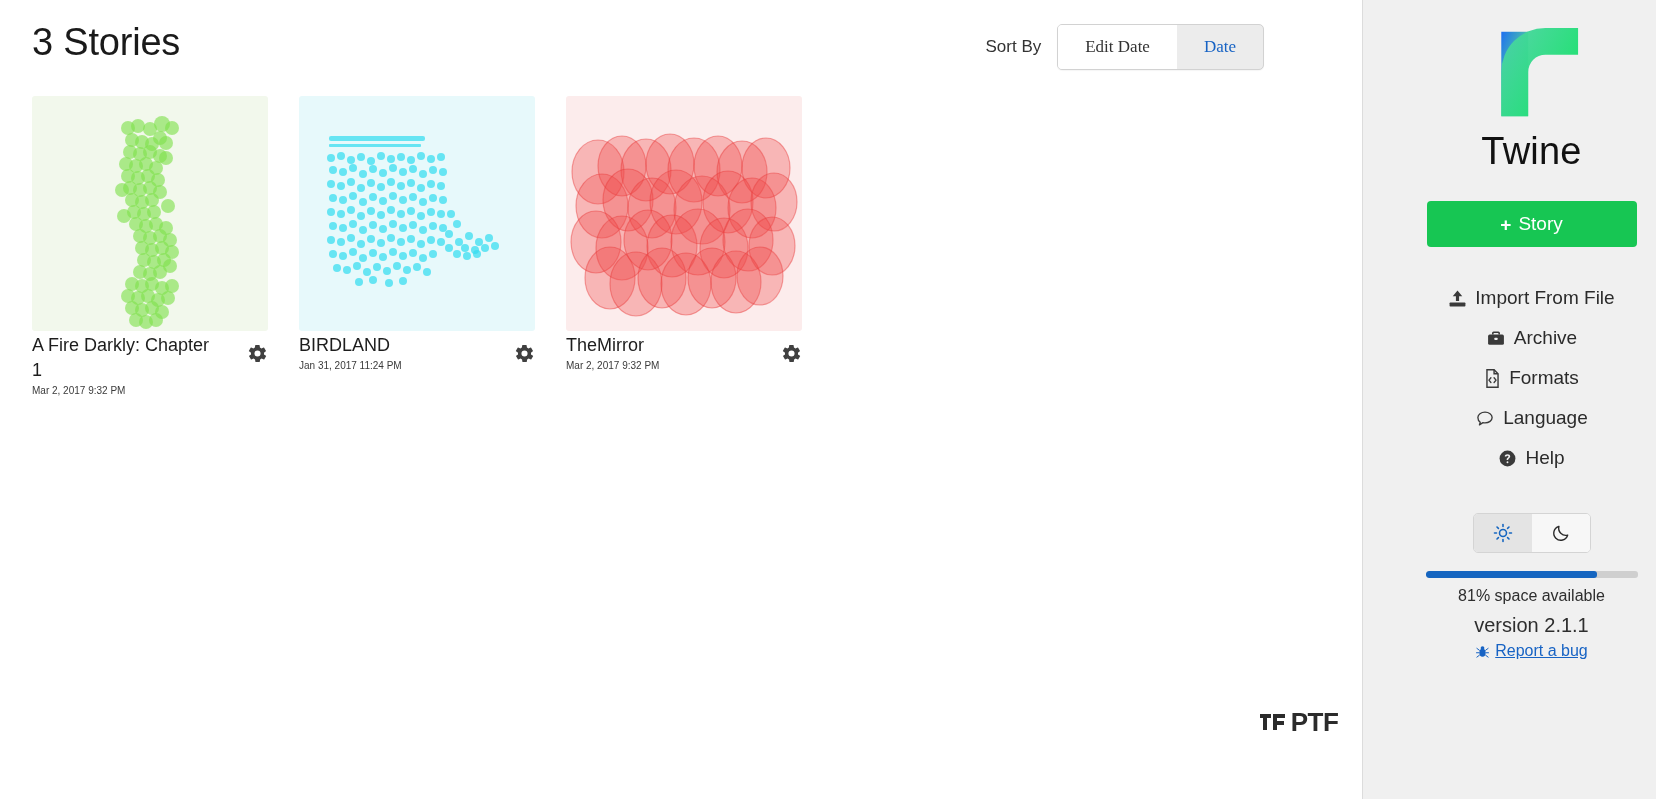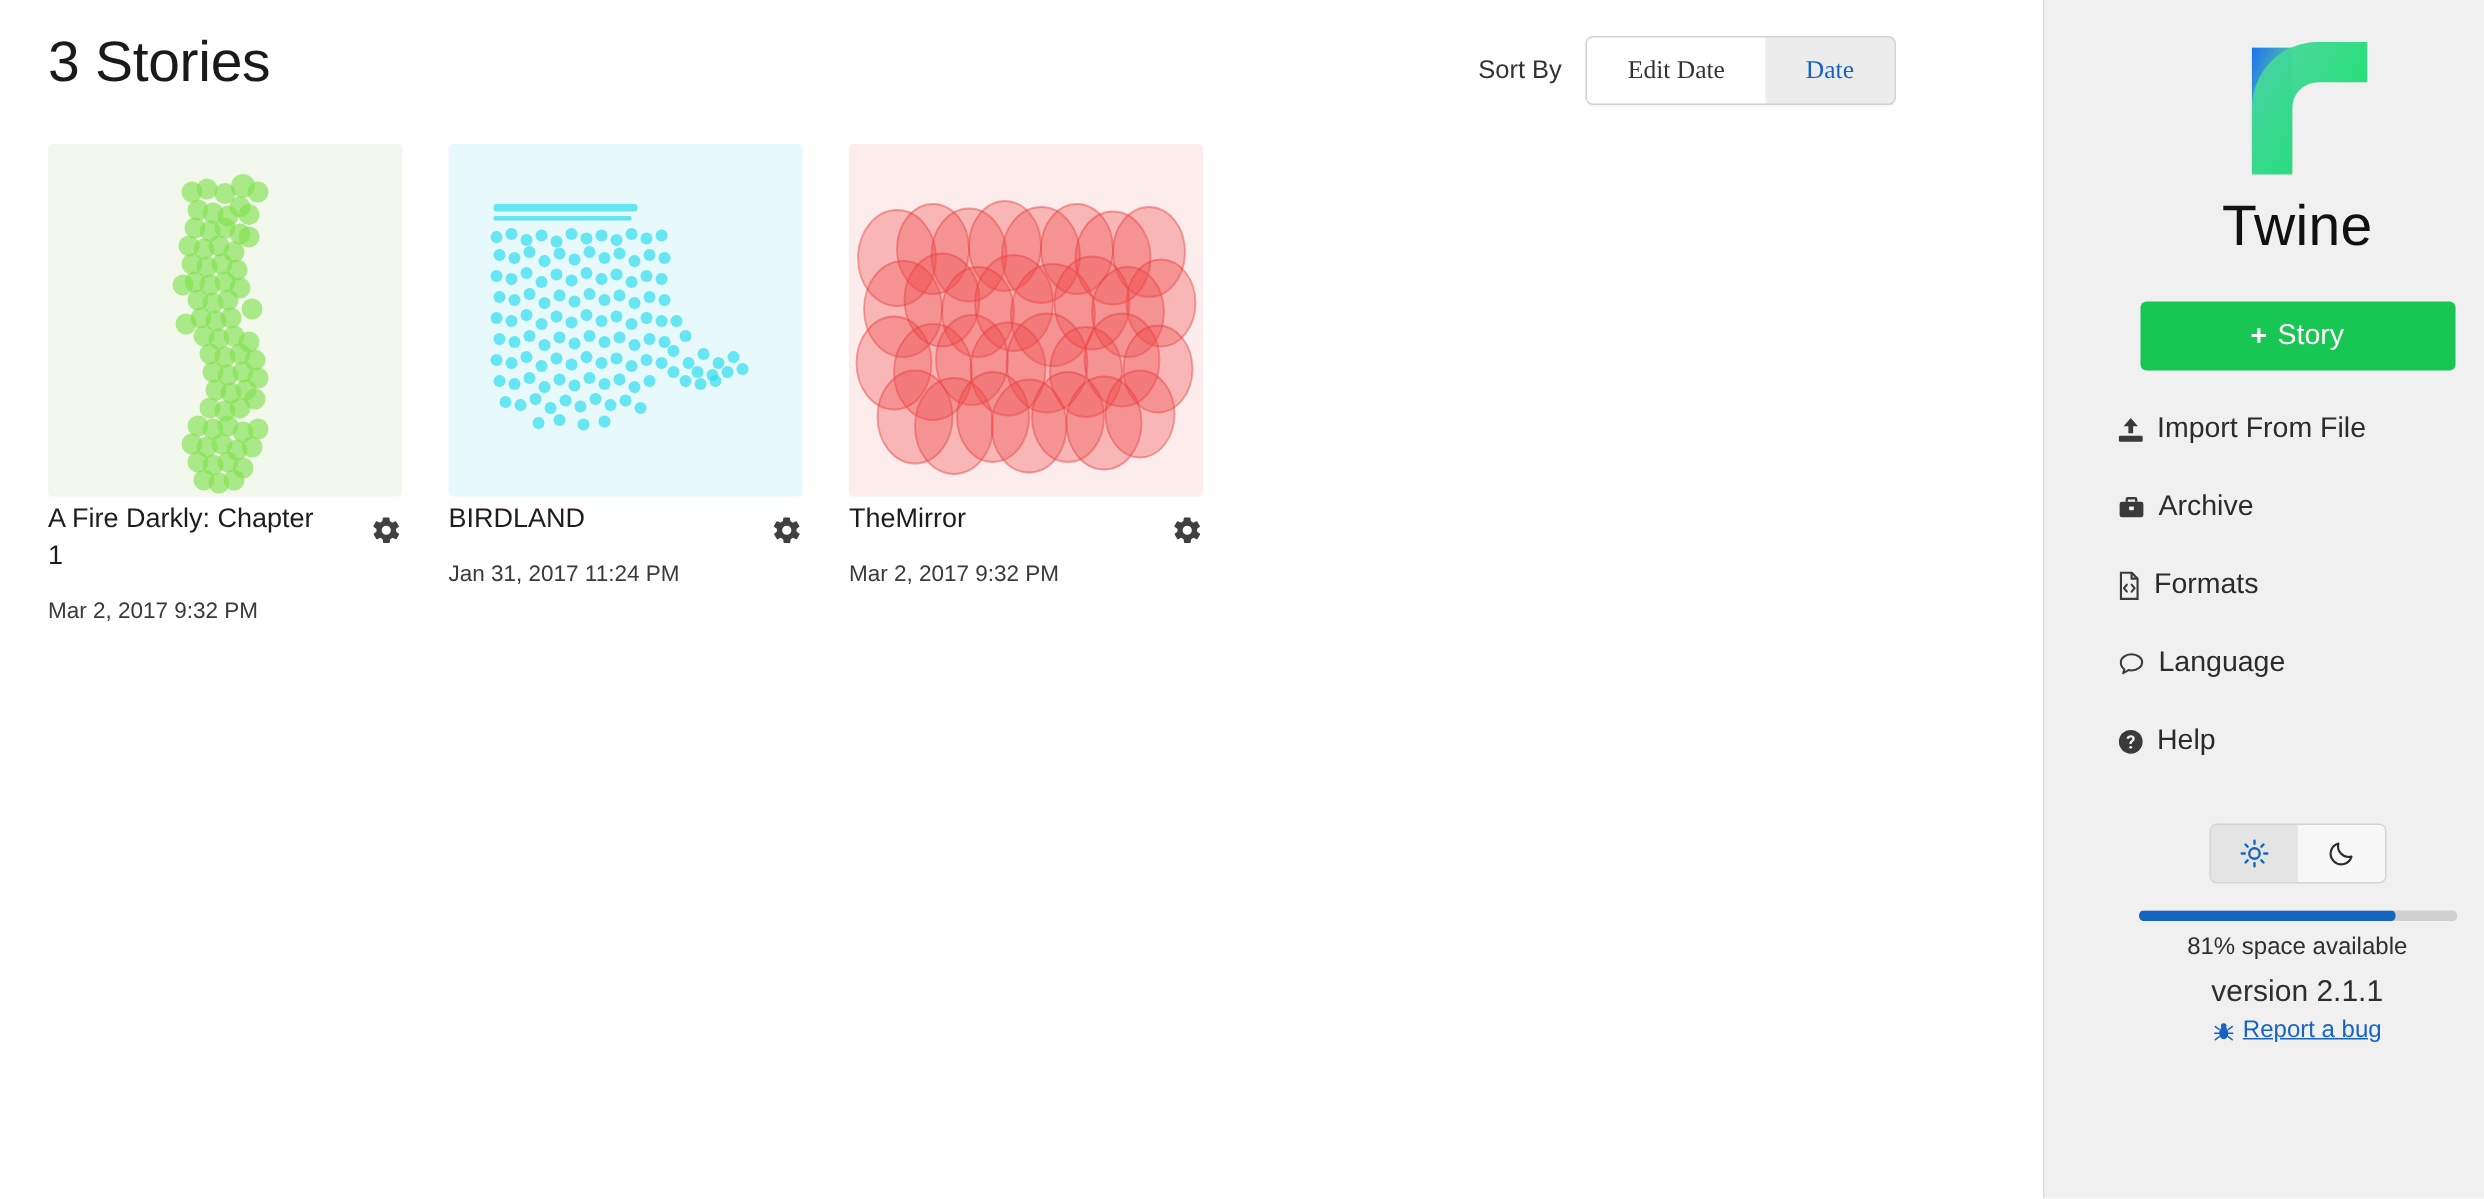--- a/index.html
+++ b/index.html
@@ -97,23 +97,23 @@
     align-items: flex-start;
   }
   .card-text { max-width: 182px; }
   .card-title {
     font-size: 18px;
     color: #1d1d1d;
     line-height: 1.38;
     word-wrap: break-word;
   }
   .card-date {
-    font-size: 15px;
+    font-size: 10px;
     color: #3a3a3a;
-    margin-top: 16px;
+    margin-top: 2px;
     white-space: nowrap;
   }
   .gear-btn {
     background: none;
     border: none;
     padding: 0;
     margin-top: 10px;
     cursor: pointer;
     line-height: 0;
   }
@@ -153,25 +153,26 @@
     font-family: "Liberation Sans", sans-serif;
     cursor: pointer;
     display: flex;
     align-items: center;
     justify-content: center;
     gap: 7px;
   }
   .plus-glyph { font-size: 19px; font-weight: bold; line-height: 1; }
 
   .menu {
-    margin-top: 26px;
+    margin-top: 38px;
     width: 100%;
     display: flex;
     flex-direction: column;
-    gap: 26px;
+    align-items: center;
+    gap: 14px;
   }
   .menu-item {
     display: flex;
     align-items: center;
     gap: 8px;
     background: none;
     border: none;
     cursor: pointer;
     font-size: 19px;
     color: #2b2b2b;
@@ -566,20 +567,27 @@
           <button class="gear-btn">
             <svg width="21" height="21" viewBox="0 0 24 24">
               <path fill="#404040" d="M19.4 13a7.8 7.8 0 0 0 0-2l2.1-1.6a.5.5 0 0 0 .1-.6l-2-3.4a.5.5 0 0 0-.6-.2l-2.5 1a7.3 7.3 0 0 0-1.7-1l-.4-2.6a.5.5 0 0 0-.5-.4h-4a.5.5 0 0 0-.5.4L9 5.2a7.3 7.3 0 0 0-1.7 1l-2.5-1a.5.5 0 0 0-.6.2l-2 3.4a.5.5 0 0 0 .1.6L4.6 11a7.8 7.8 0 0 0 0 2l-2.1 1.6a.5.5 0 0 0-.1.6l2 3.4a.5.5 0 0 0 .6.2l2.5-1a7.3 7.3 0 0 0 1.7 1l.4 2.6a.5.5 0 0 0 .5.4h4a.5.5 0 0 0 .5-.4l.4-2.6a7.3 7.3 0 0 0 1.7-1l2.5 1a.5.5 0 0 0 .6-.2l2-3.4a.5.5 0 0 0-.1-.6zM12 15.5a3.5 3.5 0 1 1 0-7 3.5 3.5 0 0 1 0 7z"></path>
             </svg>
           </button>
         </div>
       </div>
 
     </div>
 
+    <div class="watermark">
+      <svg class="wm-mark" width="30" height="26" viewBox="0 0 30 26">
+        <path fill="#2b2b2b" d="M2 5 L13 5 L13 9 L9 9 L9 21 L5 21 L5 9 L2 9 Z"></path>
+        <path fill="#2b2b2b" d="M15 5 L27 5 L27 9 L19 9 L19 12 L26 12 L26 16 L19 16 L19 21 L15 21 Z"></path>
+      </svg>
+      <span class="wm-text">PTF</span>
+    </div>
 
   </div>
 
   <div class="sidebar">
 
     <svg class="logo" viewBox="0 0 100 100">
       <defs>
         <linearGradient id="twgrad" x1="0" y1="0" x2="0.75" y2="1">
           <stop offset="0%" stop-color="#1d6ff2"></stop>
           <stop offset="55%" stop-color="#4fc7a6"></stop>

